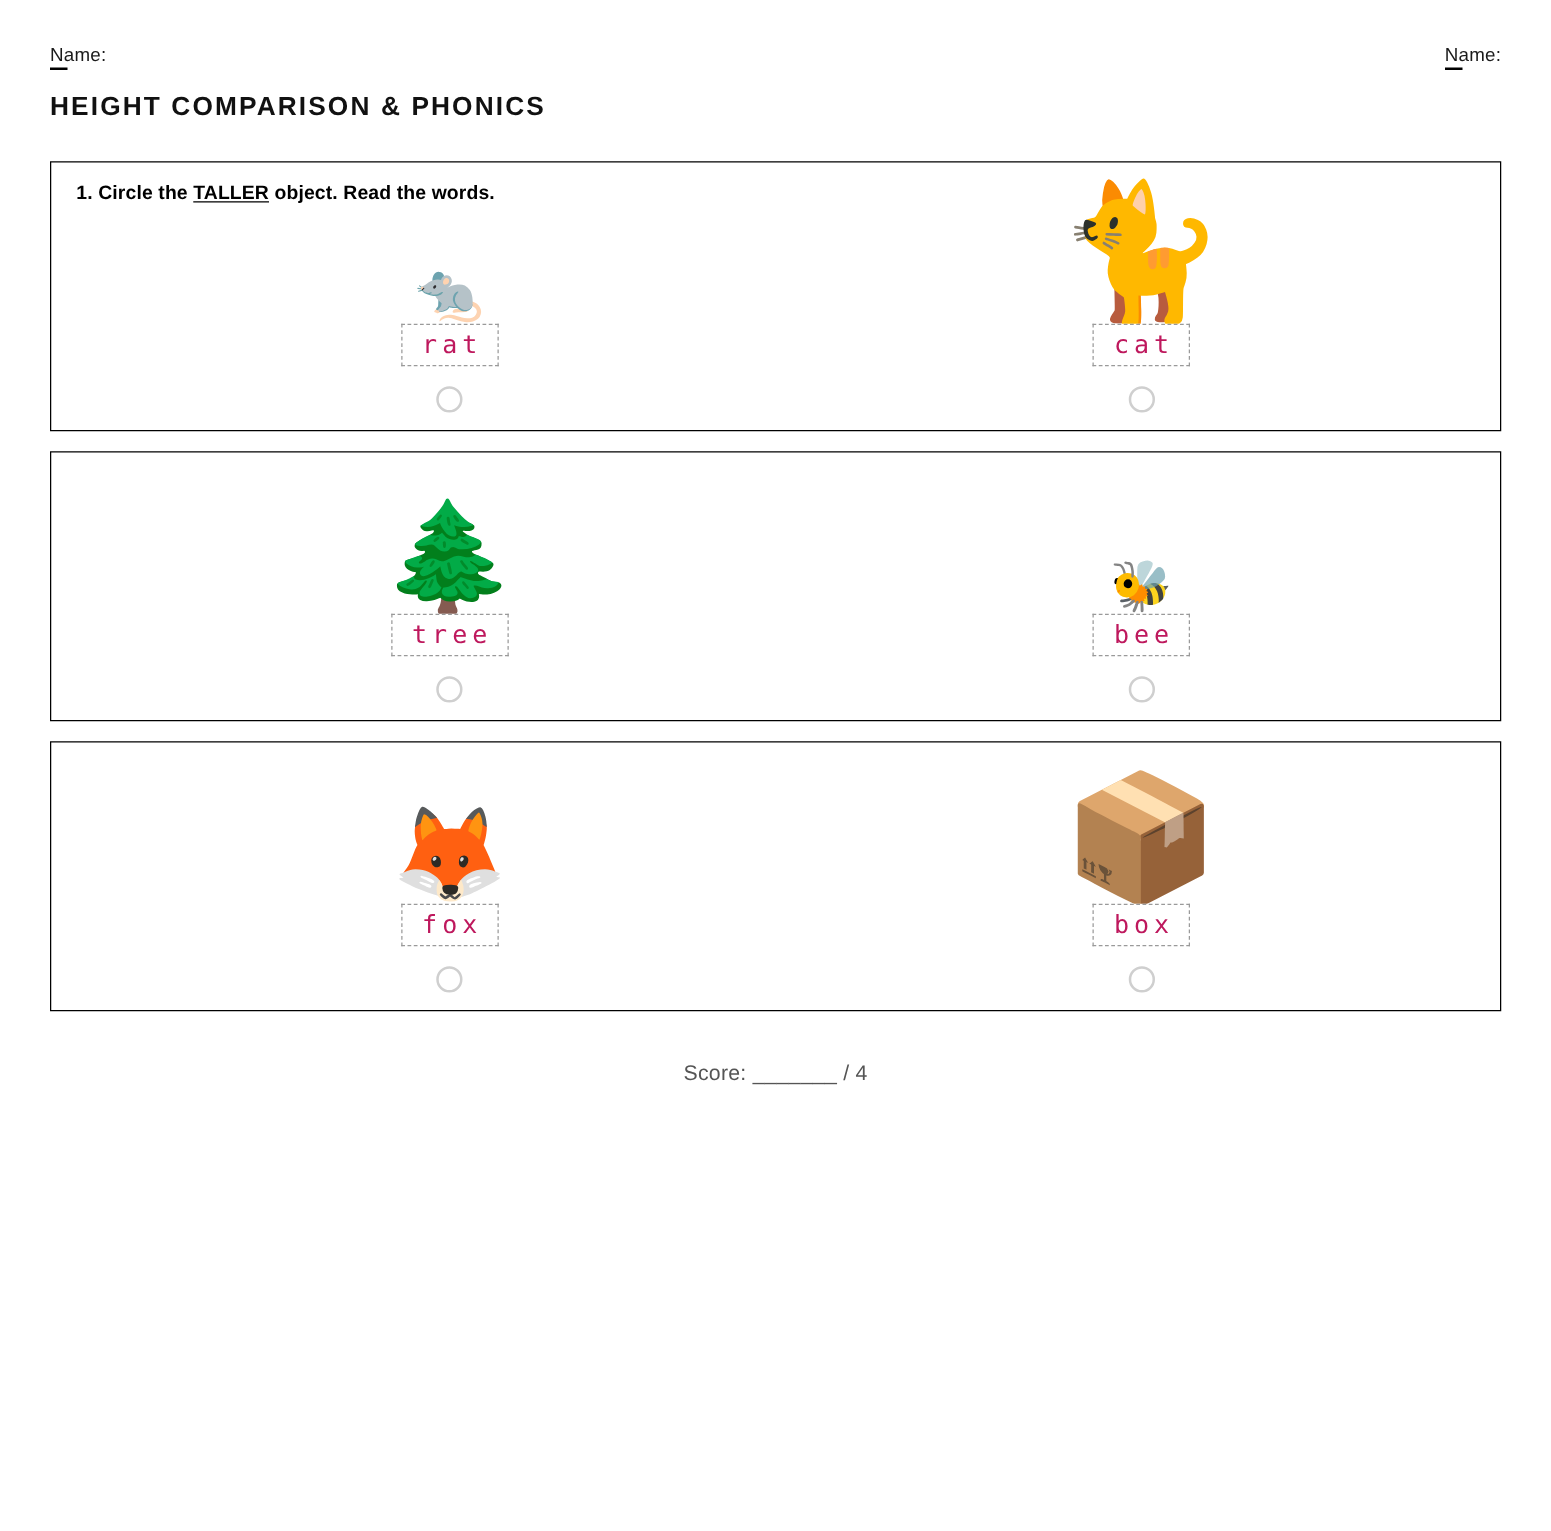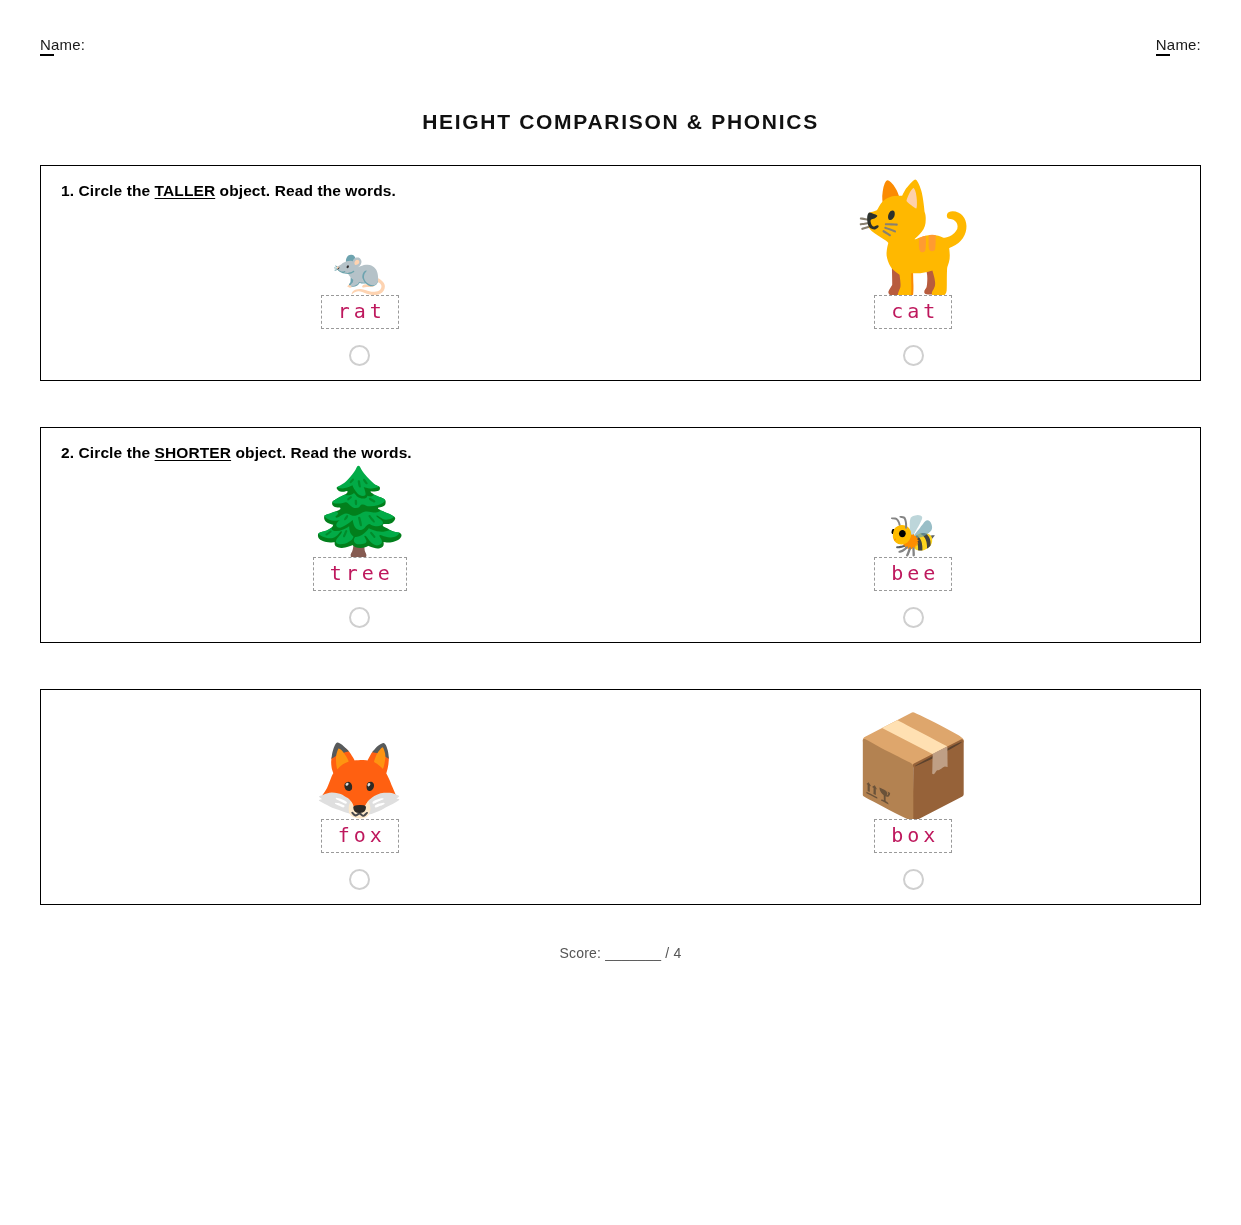--- a/index.html
+++ b/index.html
@@ -43,34 +43,33 @@
   .field-label::after {
     content: "";
     position: absolute;
     left: 0;
     bottom: 0;
     width: 14px;
     height: 2px;
     background: #000000;
   }
   .title {
-    text-align: center;
     font-size: 21px;
     font-weight: bold;
     letter-spacing: 1.7px;
-    margin-top: 44px;
+    margin-top: 8px;
     color: #111111;
   }
 
   
   .questions {
     margin-top: 31px;
     display: flex;
     flex-direction: column;
-    gap: 46px;
+    gap: 16px;
   }
   .question-box {
     border: 1.6px solid #000000;
     box-sizing: border-box;
     position: relative;
     height: 216px;
     background: transparent;
   }
   .question-prompt {
     font-size: 15.5px;
@@ -130,21 +129,21 @@
     border: 2px solid #cfcfcf;
     border-radius: 50%;
     margin-top: 16px;
     box-sizing: border-box;
     background: transparent;
   }
 
   
   .footer {
     text-align: center;
-    font-size: 14px;
+    font-size: 17px;
     color: #555555;
     margin-top: 40px;
     letter-spacing: 0.2px;
   }
 </style>
 </head>
 <body>
 
 <div class="page">
 
@@ -170,24 +169,20 @@
         </div>
         <div class="item right">
           <span class="emoji" style="font-size: 108px; margin-top: 0px;">🐈</span>
           <div class="word-box">cat</div>
           <div class="circle"></div>
         </div>
       </div>
     </div>
 
     <div class="question-box">
-      <div class="question-prompt">
-        <span>2.</span>
-        <span>Circle the </span><span class="emph">SHORTER</span><span> object. Read the words.</span>
-      </div>
       <div class="items">
         <div class="item left">
           <span class="emoji" style="font-size: 86px; margin-top: 0px;">🌲</span>
           <div class="word-box">tree</div>
           <div class="circle"></div>
         </div>
         <div class="item right">
           <span class="emoji" style="font-size: 40px; margin-top: 0px;">🐝</span>
           <div class="word-box">bee</div>
           <div class="circle"></div>

